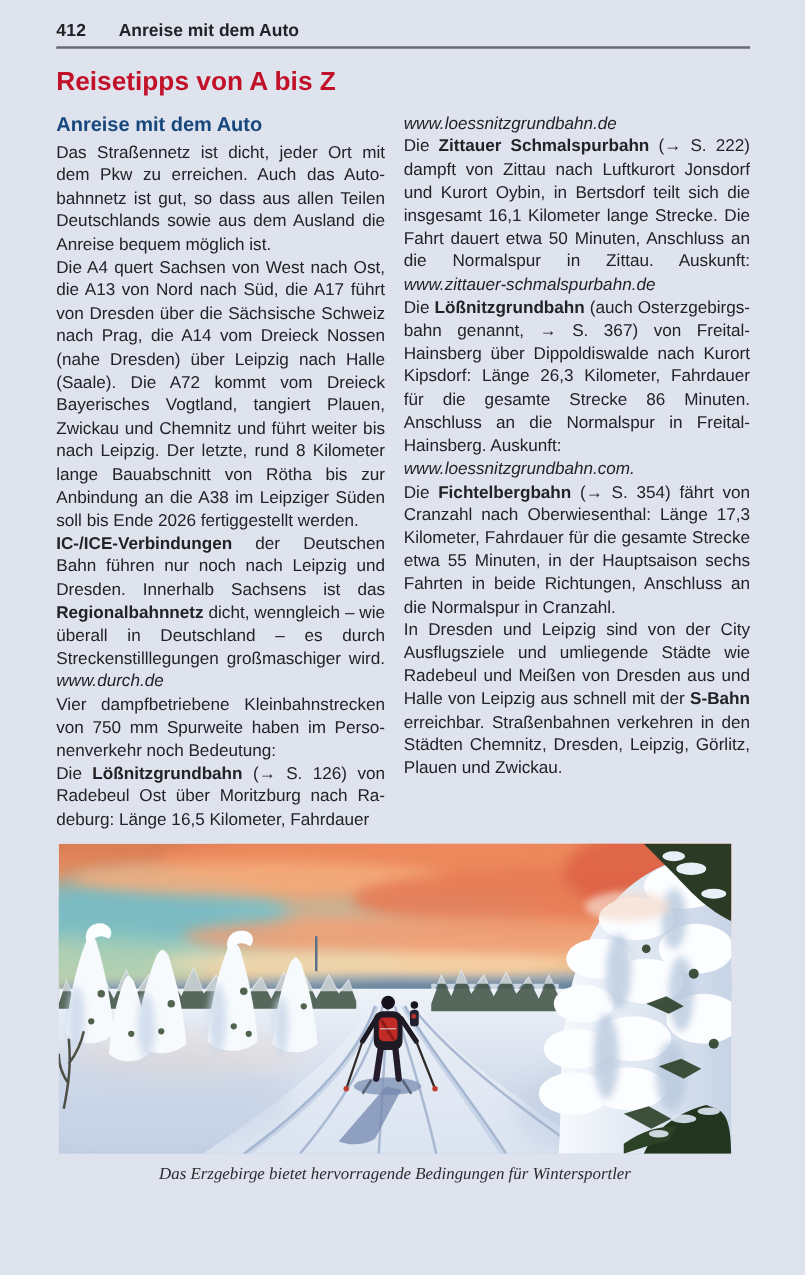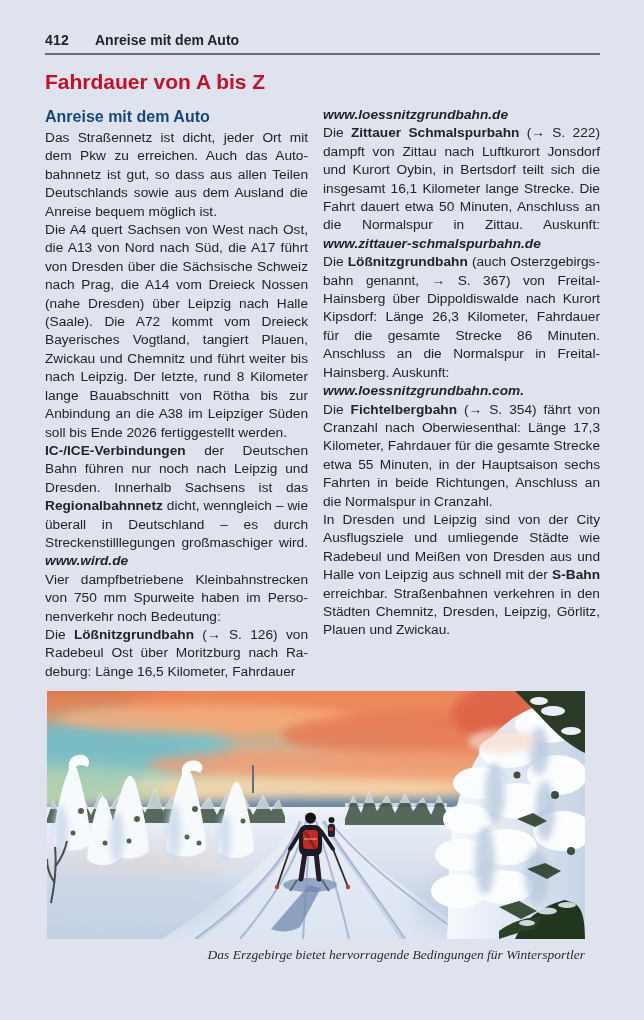--- a/index.html
+++ b/index.html
@@ -2,21 +2,21 @@
 <html lang="de" style="--page-bg: #dee3ee; --accent-red: #c11028; --heading-blue: #17477c; --body-text: #232327; --rule: #696c78;"><head>
 <meta charset="utf-8">
 <style>
   html,body{margin:0;padding:0;}
   body{
     width:644px;height:1020px;overflow:hidden;
     background:var(--page-bg,#dee3ee);
     font-family:"Liberation Sans",sans-serif;
     color:var(--body-text,#232327);
   }
-  .page{box-sizing:border-box;width:644px;height:1020px;padding:32px 44px 0 45px;}
+  .page{box-sizing:border-box;width:644px;height:1020px;padding:16px 44px 0 45px;}
 
   
   .pagehead{
     display:flex;align-items:baseline;gap:26px;
     font-size:14px;font-weight:700;line-height:16px;
     padding-bottom:5px;border-bottom:2px solid var(--rule,#696c78);
   }
   .pagehead .num{letter-spacing:.2px;}
 
   
@@ -31,49 +31,49 @@
   .col{font-size:13.7px;line-height:18.4px;text-align:justify;hyphens:manual;}
   .col.left{width:263px;}
   .col.right{width:277px;}
   .col p{margin:0;}
   .col h2{
     margin:0 0 2px 0;font-size:16px;line-height:21px;font-weight:700;
     color:var(--heading-blue,#17477c);text-align:left;
   }
   .col h2.mt{margin-top:12px;}
   .s-b{font-weight:700;}
-  .s-i{font-style:italic;font-weight:bold;}
+  .s-i{font-style:italic;}
 
   
   figure{margin:10px 0 0 2px;padding:0;width:538px;}
   .photo{display:block;width:538px;height:248px;}
   figcaption{
     margin-top:7px;
     font-family:"Liberation Serif",serif;font-style:italic;
-    font-size:13.5px;line-height:17px;color:#2b2b30;text-align:right;
+    font-size:13.5px;line-height:17px;color:#2b2b30;text-align:center;
   }
 </style>
 </head>
 <body>
 
 <div class="page">
 
   <div class="pagehead">
     <span class="num">412</span>
     <span>Anreise mit dem Auto</span>
   </div>
 
-  <h1 class="title">Fahrdauer von A bis Z</h1>
+  <h1 class="title">Reisetipps von A bis Z</h1>
 
   <div class="cols">
     <div class="col left">
       <h2>Anreise mit dem Auto</h2>
       <p><span>Das Straßennetz ist dicht, jeder Ort mit dem Pkw zu erreichen. Auch das Auto­bahnnetz ist gut, so dass aus allen Teilen Deutschlands sowie aus dem Ausland die Anreise bequem möglich ist.</span></p>
       <p><span>Die A4 quert Sachsen von West nach Ost, die A13 von Nord nach Süd, die A17 führt von Dresden über die Sächsische Schweiz nach Prag, die A14 vom Dreieck Nossen (nahe Dresden) über Leipzig nach Halle (Saale). Die A72 kommt vom Dreieck Baye­risches Vogtland, tangiert Plauen, Zwickau und Chemnitz und führt weiter bis nach Leipzig. Der letzte, rund 8 Kilometer lange Bauabschnitt von Rötha bis zur Anbindung an die A38 im Leipziger Süden soll bis En­de 2026 fertiggestellt werden.</span></p>
-      <p><span class="s-b">IC-/ICE-Verbindungen</span><span> der Deutschen Bahn führen nur noch nach Leipzig und Dres­den. Innerhalb Sachsens ist das </span><span class="s-b">Regional­bahnnetz</span><span> dicht, wenngleich – wie überall in Deutschland – es durch Streckenstillle­gungen großmaschiger wird. </span><span class="s-i">www.wird.de</span></p>
+      <p><span class="s-b">IC-/ICE-Verbindungen</span><span> der Deutschen Bahn führen nur noch nach Leipzig und Dres­den. Innerhalb Sachsens ist das </span><span class="s-b">Regional­bahnnetz</span><span> dicht, wenngleich – wie überall in Deutschland – es durch Streckenstillle­gungen großmaschiger wird. </span><span class="s-i">www.durch.de</span></p>
       <p><span>Vier dampfbetriebene Kleinbahnstrecken von 750 mm Spurweite haben im Perso­nenverkehr noch Bedeutung:</span></p>
       <p><span>Die </span><span class="s-b">Lößnitzgrundbahn</span><span> (→ S. 126) von Radebeul Ost über Moritzburg nach Ra­deburg: Länge 16,5 Kilometer, Fahrdauer</span></p>
     </div>
     <div class="col right">
       <p><span class="s-i">www.loessnitzgrundbahn.de</span></p>
       <p><span>Die </span><span class="s-b">Zittauer Schmalspurbahn</span><span> (→ S. 222) dampft von Zittau nach Luftkurort Jonsdorf und Kurort Oybin, in Bertsdorf teilt sich die insgesamt 16,1 Kilometer lange Strecke. Die Fahrt dauert etwa 50 Minuten, An­schluss an die Normalspur in Zittau. Aus­kunft: </span><span class="s-i">www.zittauer-schmalspurbahn.de</span></p>
       <p><span>Die </span><span class="s-b">Lößnitzgrundbahn</span><span> (auch Osterzgebirgs­bahn genannt, → S. 367) von Freital-Hainsberg über Dippoldiswalde nach Kurort Kipsdorf: Länge 26,3 Kilometer, Fahrdauer für die gesamte Strecke 86 Minuten. Anschluss an die Normalspur in Freital-Hainsberg. Auskunft:</span></p>
       <p><span class="s-i">www.loessnitzgrundbahn.com.</span></p>
       <p><span>Die </span><span class="s-b">Fichtelbergbahn</span><span> (→ S. 354) fährt von Cranzahl nach Oberwiesenthal: Länge 17,3 Kilometer, Fahrdauer für die gesamte Strecke etwa 55 Minuten, in der Haupt­saison sechs Fahrten in beide Richtungen, Anschluss an die Normalspur in Cranzahl.</span></p>
       <p><span>In Dresden und Leipzig sind von der City Ausflugsziele und umliegende Städte wie Radebeul und Meißen von Dresden aus und Halle von Leipzig aus schnell mit der </span><span class="s-b">S-Bahn</span><span> erreichbar. Straßenbahnen verkehren in den Städten Chemnitz, Dresden, Leipzig, Görlitz, Plauen und Zwickau.</span></p>

